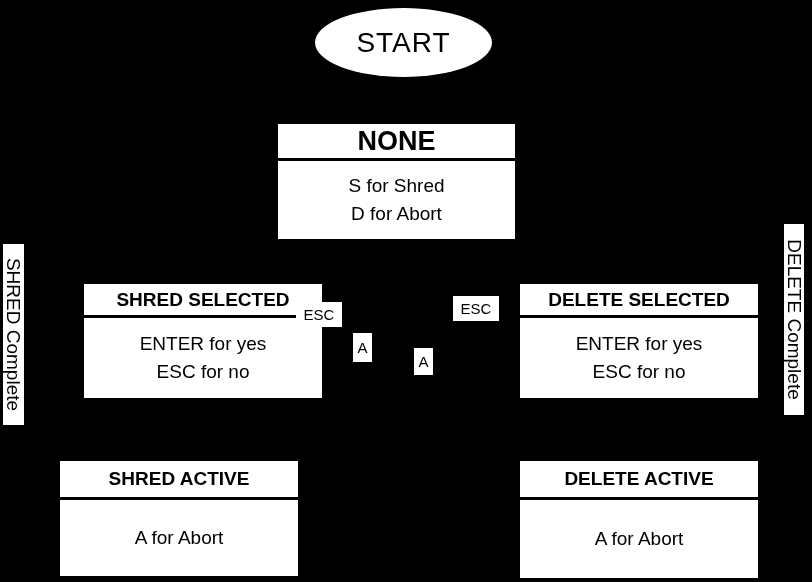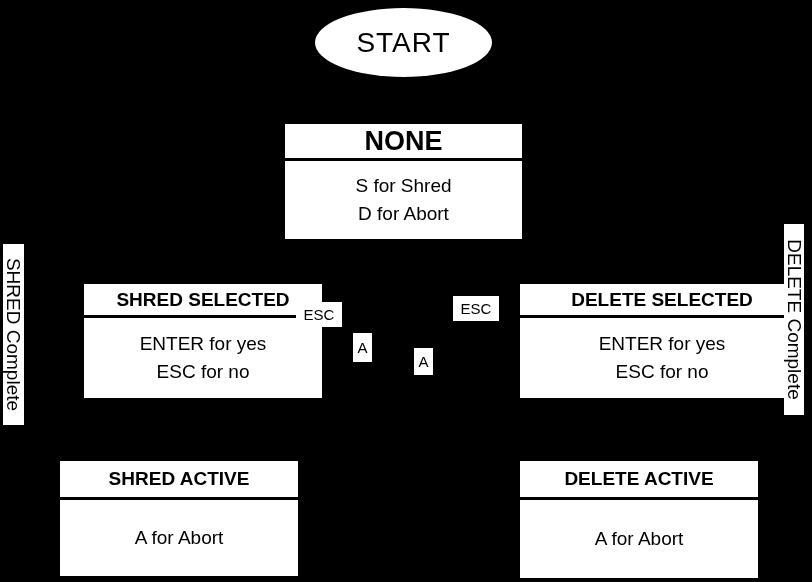--- a/index.html
+++ b/index.html
@@ -36,24 +36,24 @@
     border-bottom: 3px solid #000000;
     flex: 0 0 auto;
   }
   .state-body {
     flex: 1 1 auto;
     display: flex; flex-direction: column;
     align-items: center; justify-content: center;
     font-size: 19px;
     line-height: 28px;
   }
-  .node-none            { left: 285px; top: 124px; width: 237px; height: 115px; }
+  .node-none            { left: 278px; top: 124px; width: 237px; height: 115px; }
   .node-none .state-title { height: 34px; font-size: 27px; }
   .node-shred-selected  { left: 44px;  top: 284px; width: 238px; height: 114px; margin-left: 40px; }
-  .node-delete-selected { left: 520px; top: 284px; width: 284px; height: 114px; }
+  .node-delete-selected { left: 520px; top: 284px; width: 238px; height: 114px; }
   .node-shred-selected .state-title,
   .node-delete-selected .state-title { height: 31px; font-size: 19px; }
   .node-shred-active    { left: 44px;  top: 461px; width: 238px; height: 115px; margin-left: 16px; }
   .node-delete-active   { left: 520px; top: 461px; width: 238px; height: 117px; }
   .node-shred-active .state-title,
   .node-delete-active .state-title { height: 36px; font-size: 19px; }
   
   .edge-label {
     position: absolute;
     background: #ffffff;

